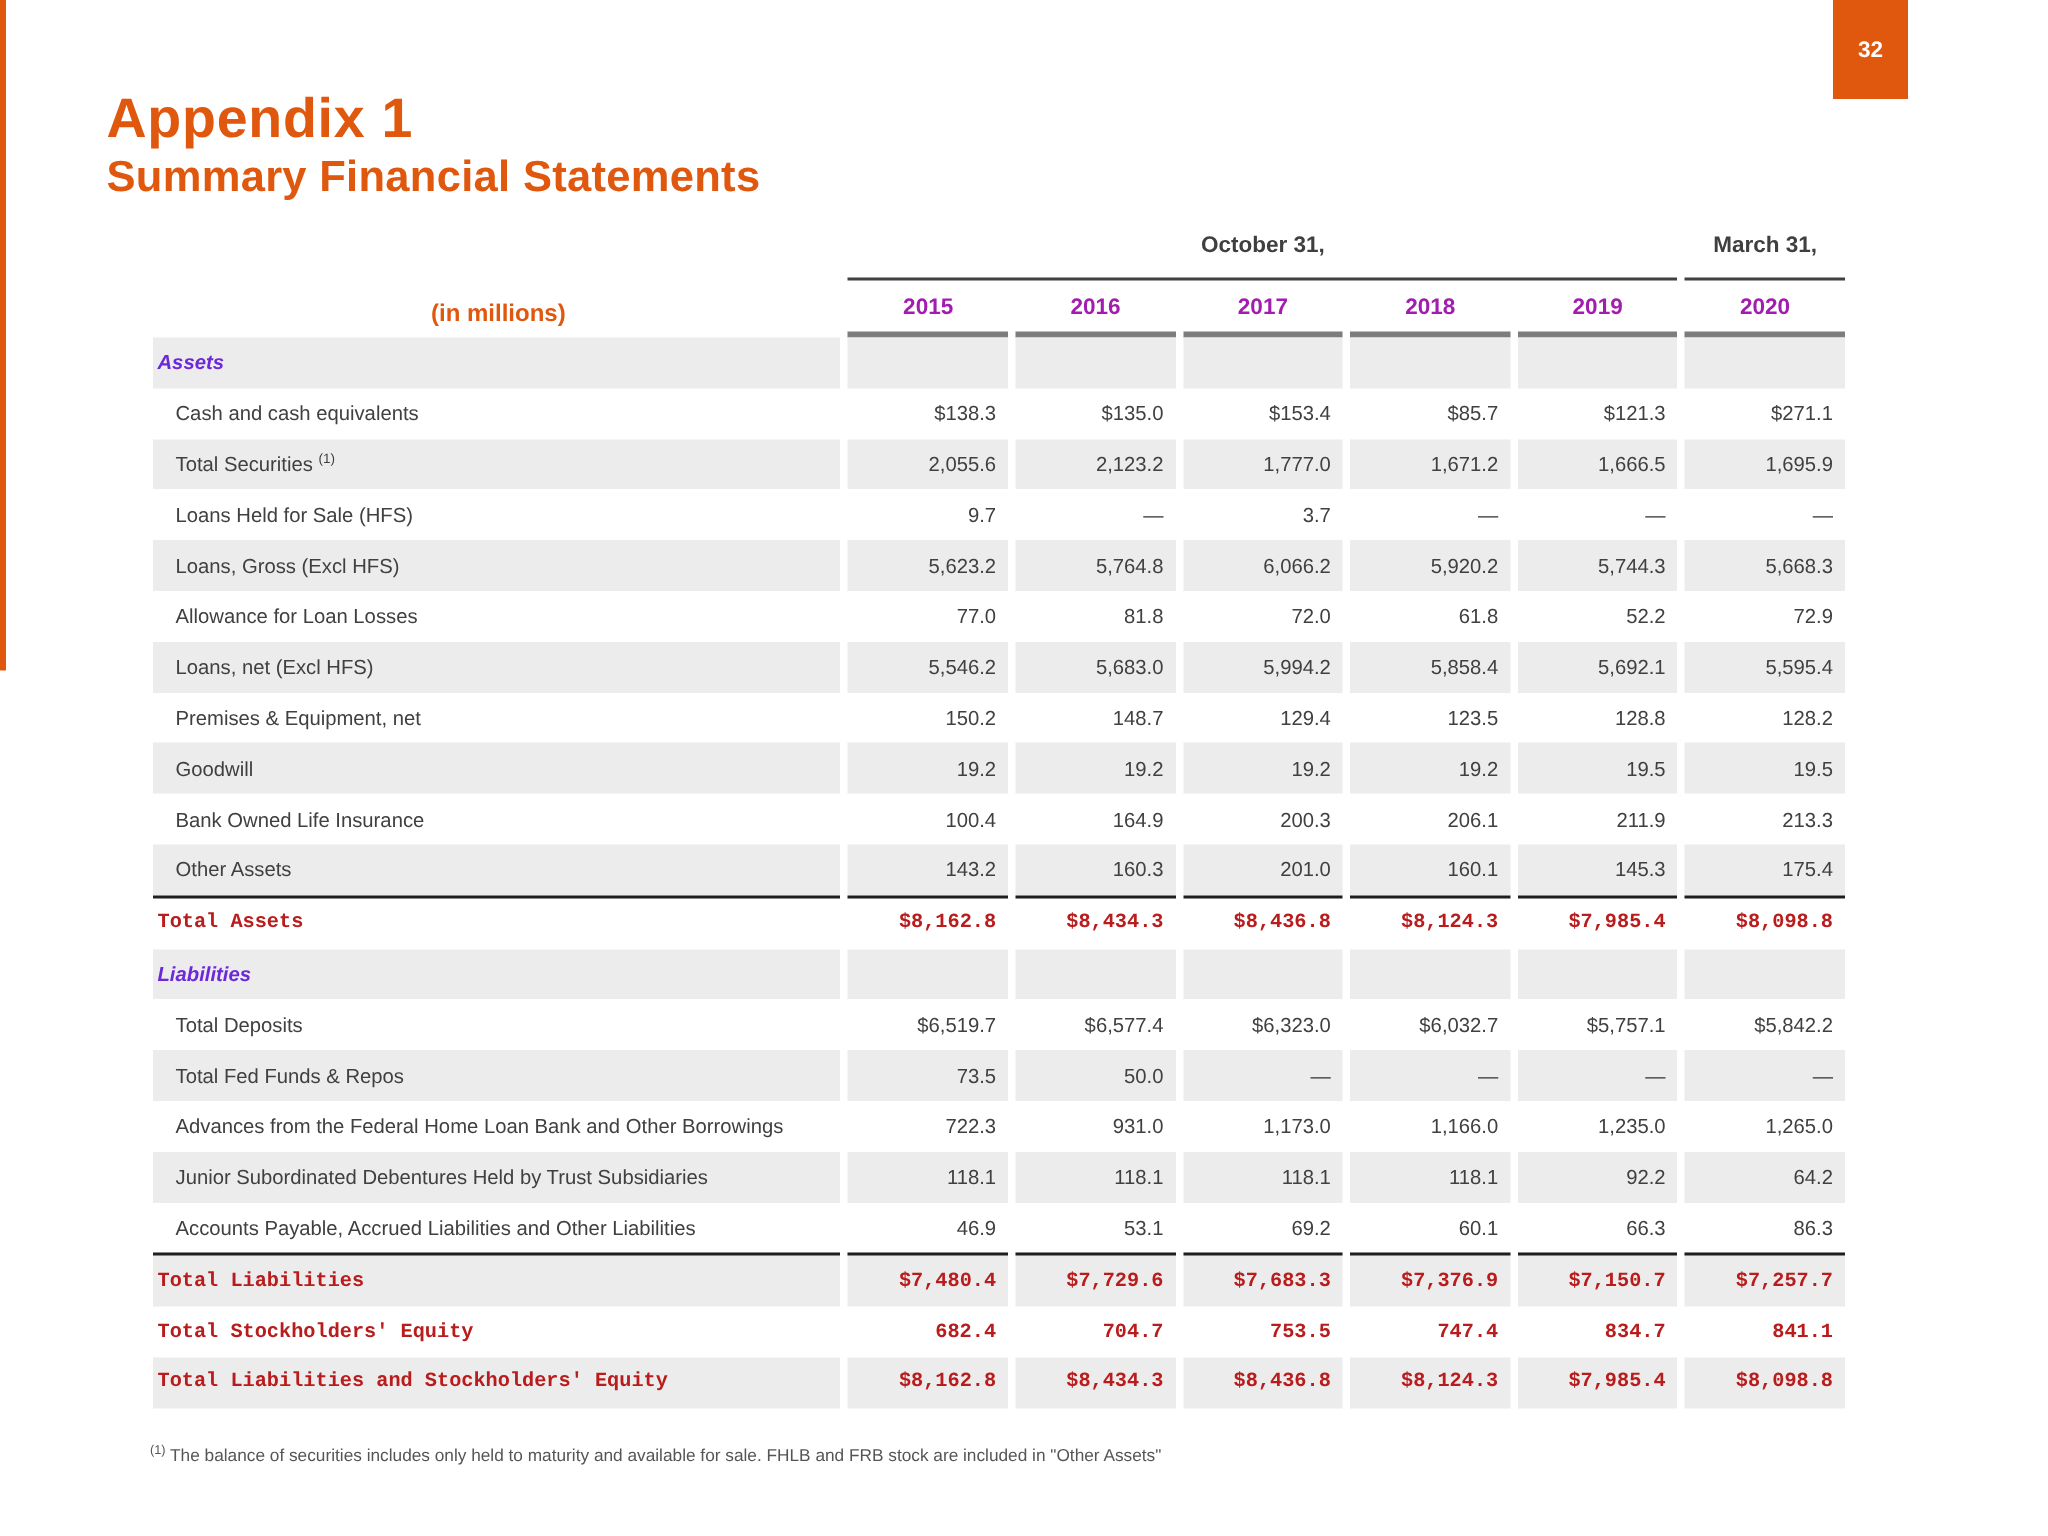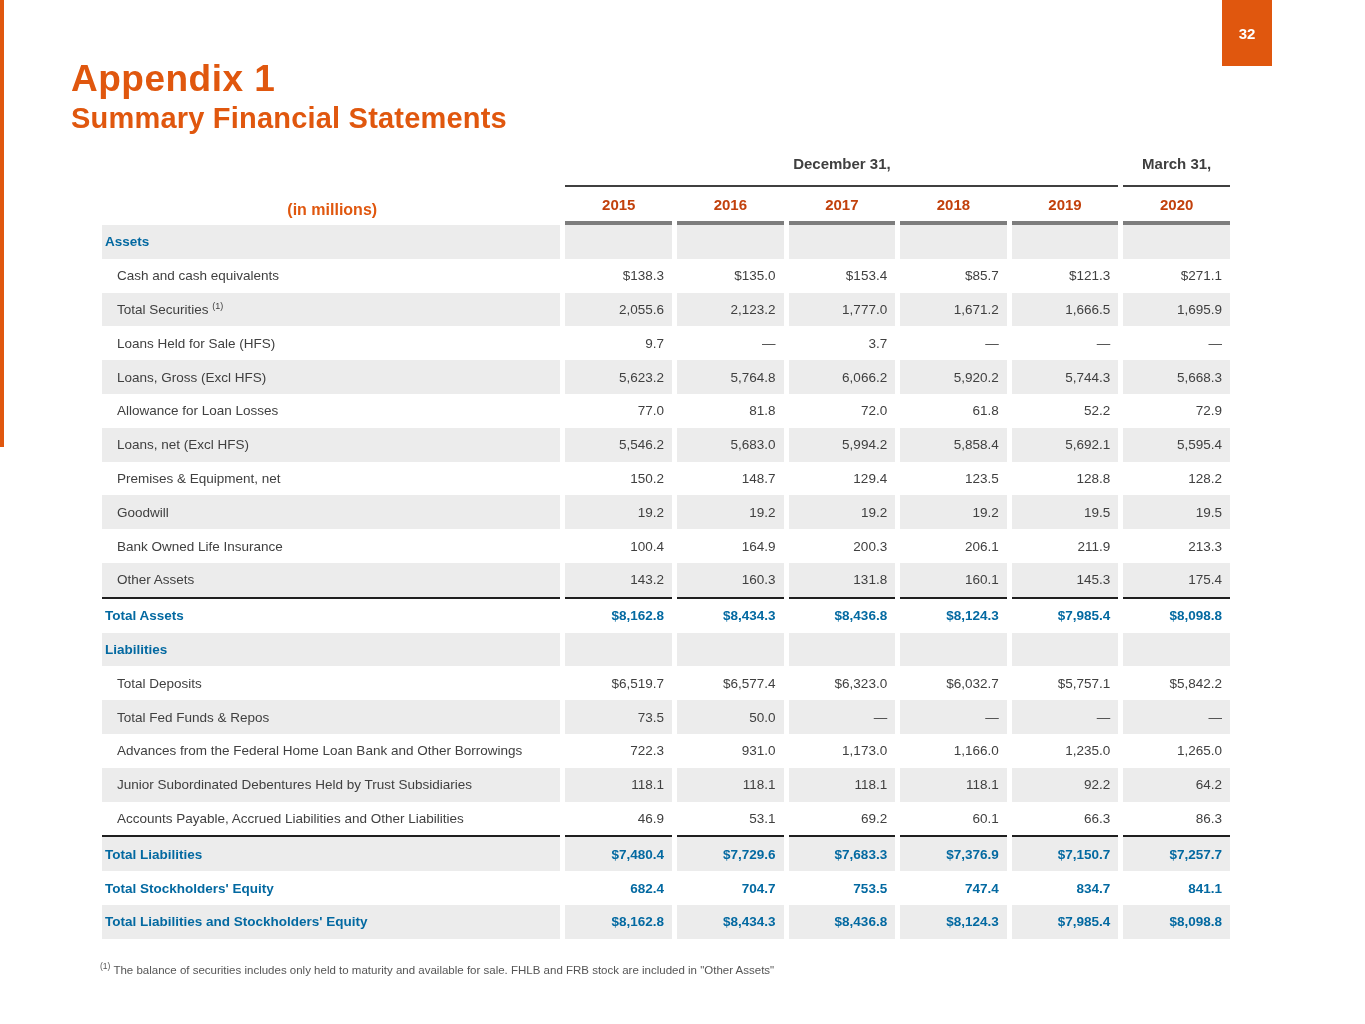--- a/index.html
+++ b/index.html
@@ -30,30 +30,30 @@
   th.group{
     height:30px;text-align:center;vertical-align:top;font-weight:bold;font-size:15px;color:#3f3f3f;
     border-bottom:2px solid #404040;padding-top:5px;
   }
   th.h-spacer{border:none;}
   th.units{
     text-align:center;vertical-align:bottom;font-weight:bold;font-size:16px;
     color:var(--accent);padding:0 0 6px 2px;
   }
   th.year{
-    height:34px;text-align:center;vertical-align:middle;font-weight:bold;font-size:15px;color:#c2410c;
+    height:34px;text-align:center;vertical-align:middle;font-weight:bold;font-size:15px;color:#a21caf;
     border-bottom:4px solid #7d7d7d;
   }
   td{height:33.8px;vertical-align:middle;}
   td.label{text-align:left;padding-left:15px;}
   td.val{text-align:right;padding-right:8px;}
   tr.stripe td{background:#ececec;}
-  tr.section td{font-weight:bold;color:#0369a1;}
+  tr.section td{font-weight:bold;color:#6d28d9;font-style:italic;}
   tr.section td.label{padding-left:3px;}
-  tr.total td{font-weight:bold;color:#0369a1;}
+  tr.total td{font-weight:bold;color:#b91c1c;font-family:Liberation Mono, monospace;}
   tr.total td.label{padding-left:3px;}
   tr.topline td{border-top:2px solid #1f1f1f;}
   sup.fn{font-size:9px;vertical-align:super;line-height:0;}
   .footnote{
     position:absolute;left:100px;top:961px;font-size:11.5px;color:#555555;
   }
   .footnote sup{font-size:8.5px;}
   .logo{
     position:absolute;right:20px;bottom:12px;font-size:38px;font-weight:800;
     color:var(--accent);letter-spacing:0px;font-family:"DejaVu Sans",sans-serif;
@@ -78,21 +78,21 @@
         <col class="c-year">
         <col class="c-year">
         <col class="c-year">
         <col class="c-year">
         <col class="c-year">
         <col class="c-year">
       </colgroup>
     <thead>
         <tr>
           <th class="h-spacer"></th>
-          <th class="group" colspan="5">December 31,</th>
+          <th class="group" colspan="5">October 31,</th>
           <th class="group" colspan="1">March 31,</th>
         </tr>
         <tr>
           <th class="units">(in millions)</th>
           <th class="year">2015</th>
           <th class="year">2016</th>
           <th class="year">2017</th>
           <th class="year">2018</th>
           <th class="year">2019</th>
           <th class="year">2020</th>
@@ -186,21 +186,21 @@
           <td class="val">164.9</td>
           <td class="val">200.3</td>
           <td class="val">206.1</td>
           <td class="val">211.9</td>
           <td class="val">213.3</td>
         </tr>
         <tr class="stripe item">
           <td class="label">Other Assets</td>
           <td class="val">143.2</td>
           <td class="val">160.3</td>
-          <td class="val">131.8</td>
+          <td class="val">201.0</td>
           <td class="val">160.1</td>
           <td class="val">145.3</td>
           <td class="val">175.4</td>
         </tr>
         <tr class="total topline">
           <td class="label">Total Assets</td>
           <td class="val">$8,162.8</td>
           <td class="val">$8,434.3</td>
           <td class="val">$8,436.8</td>
           <td class="val">$8,124.3</td>

